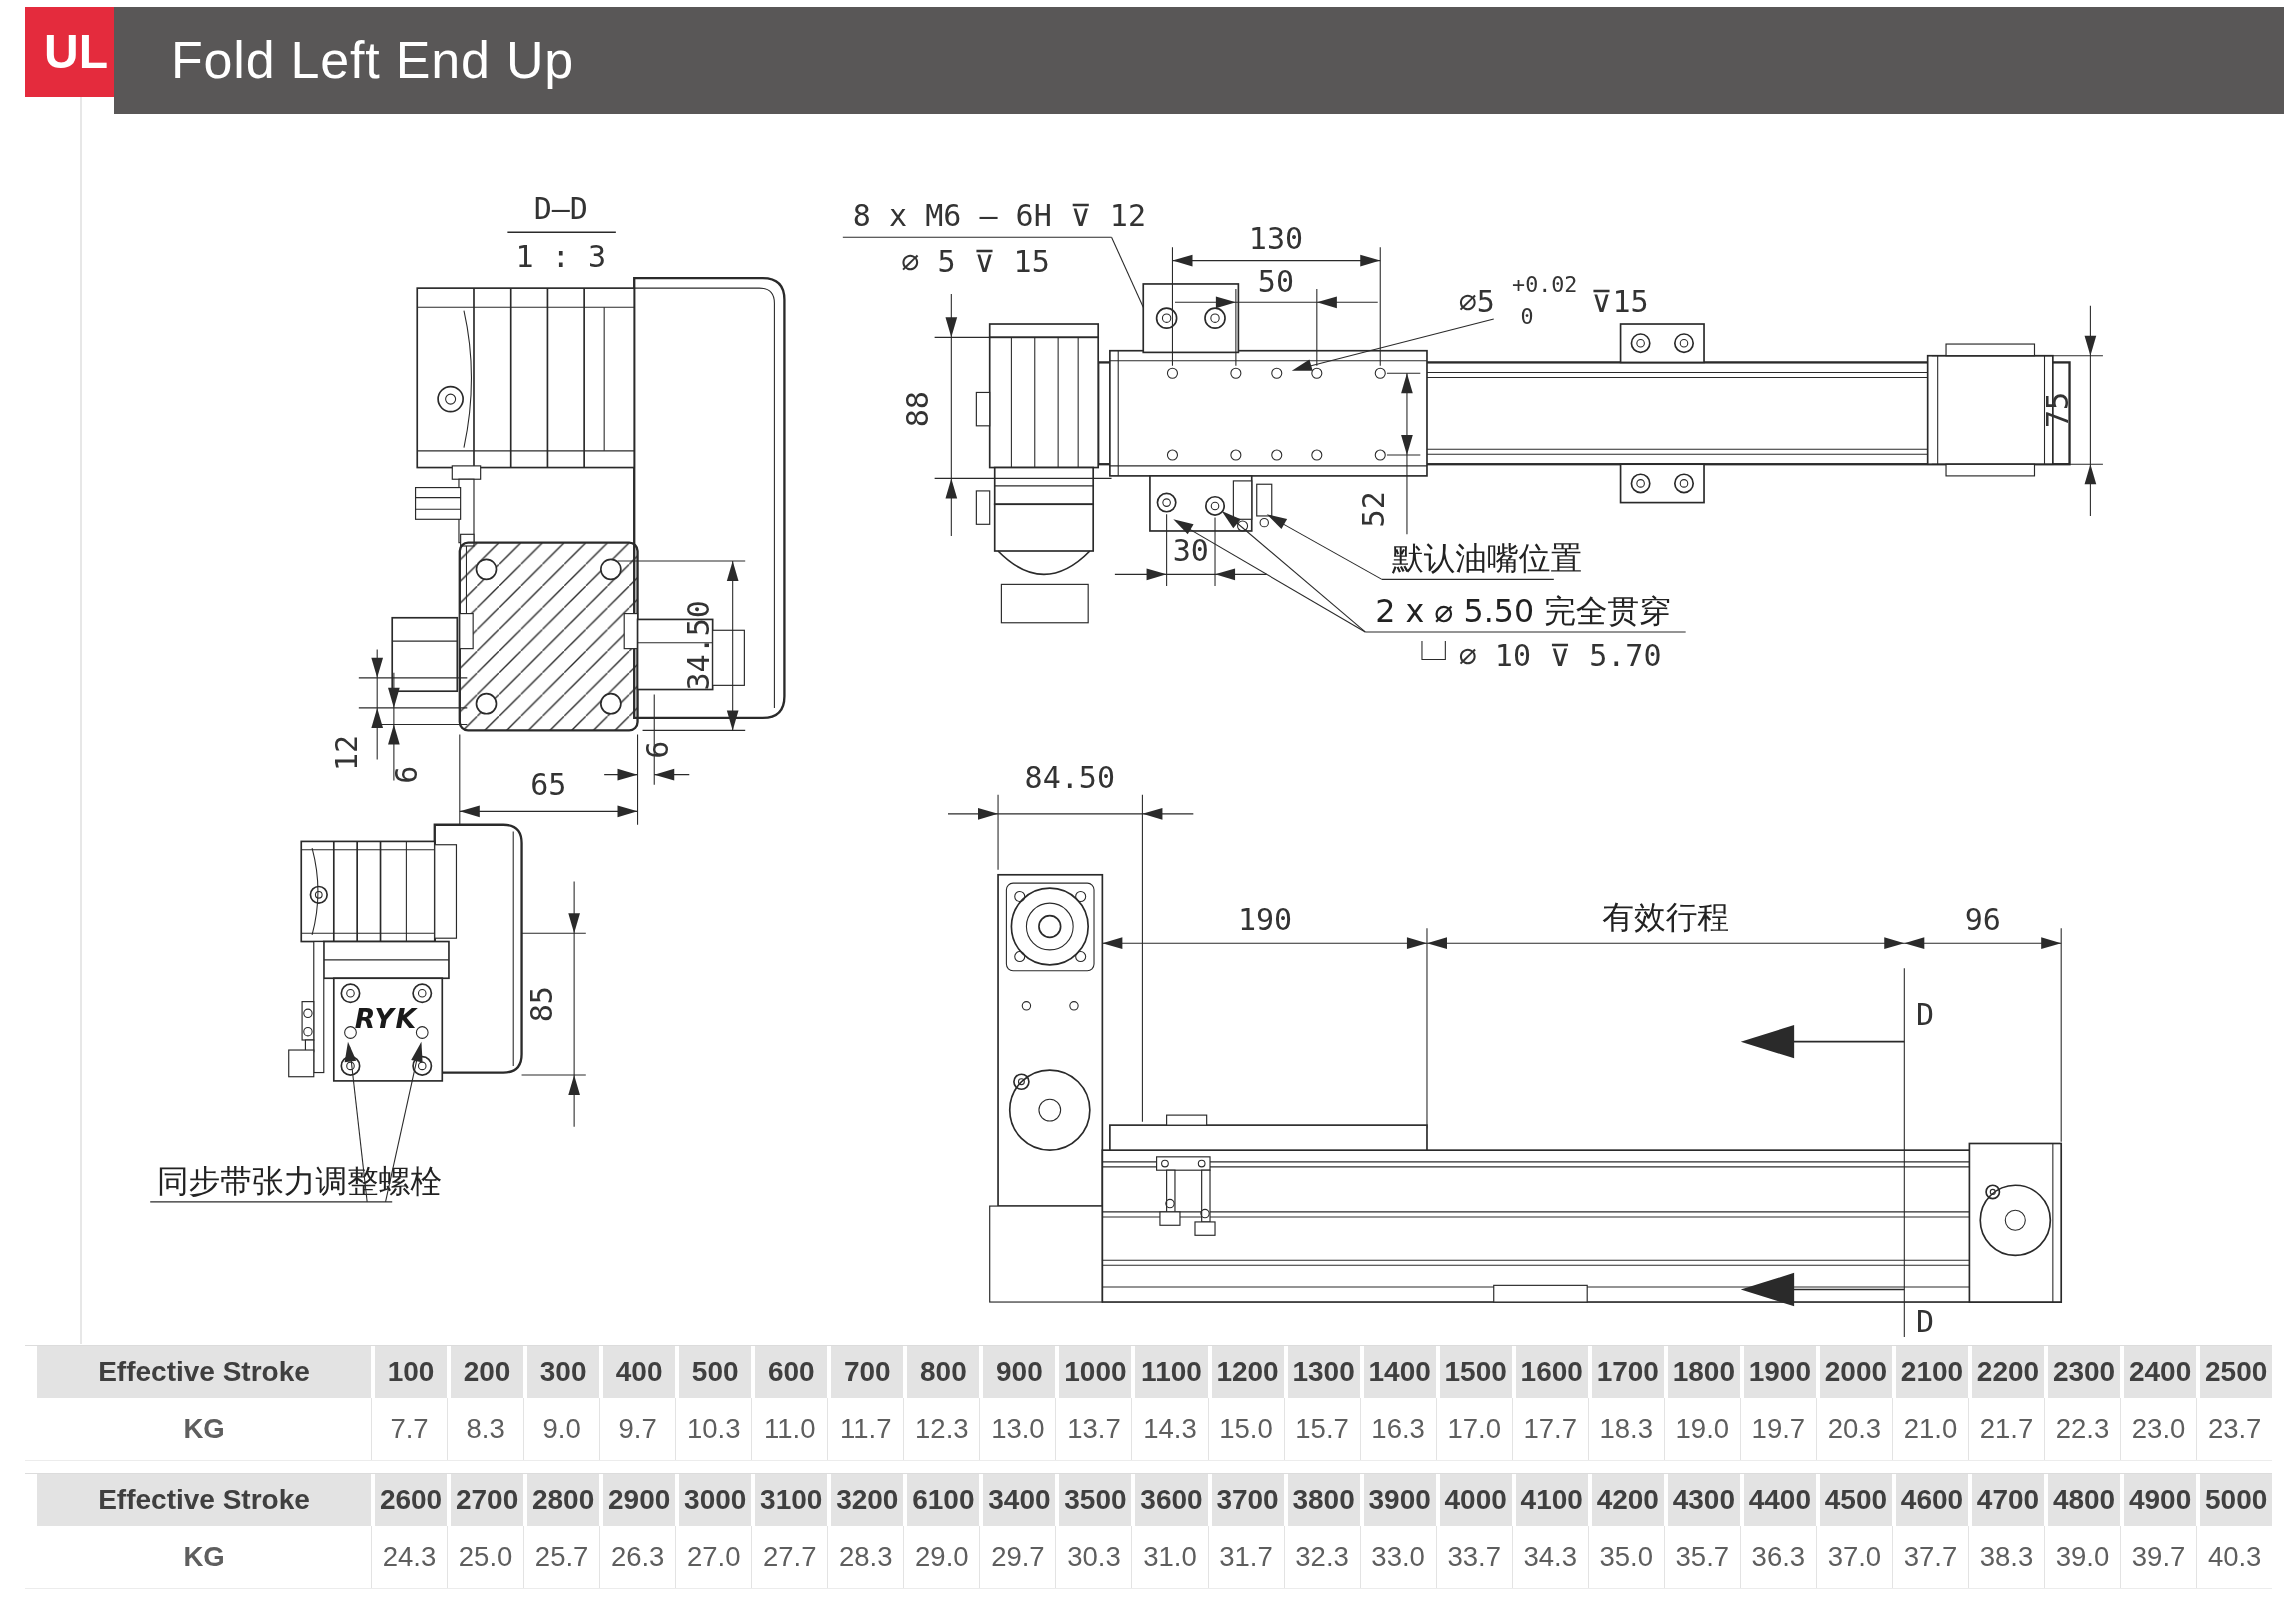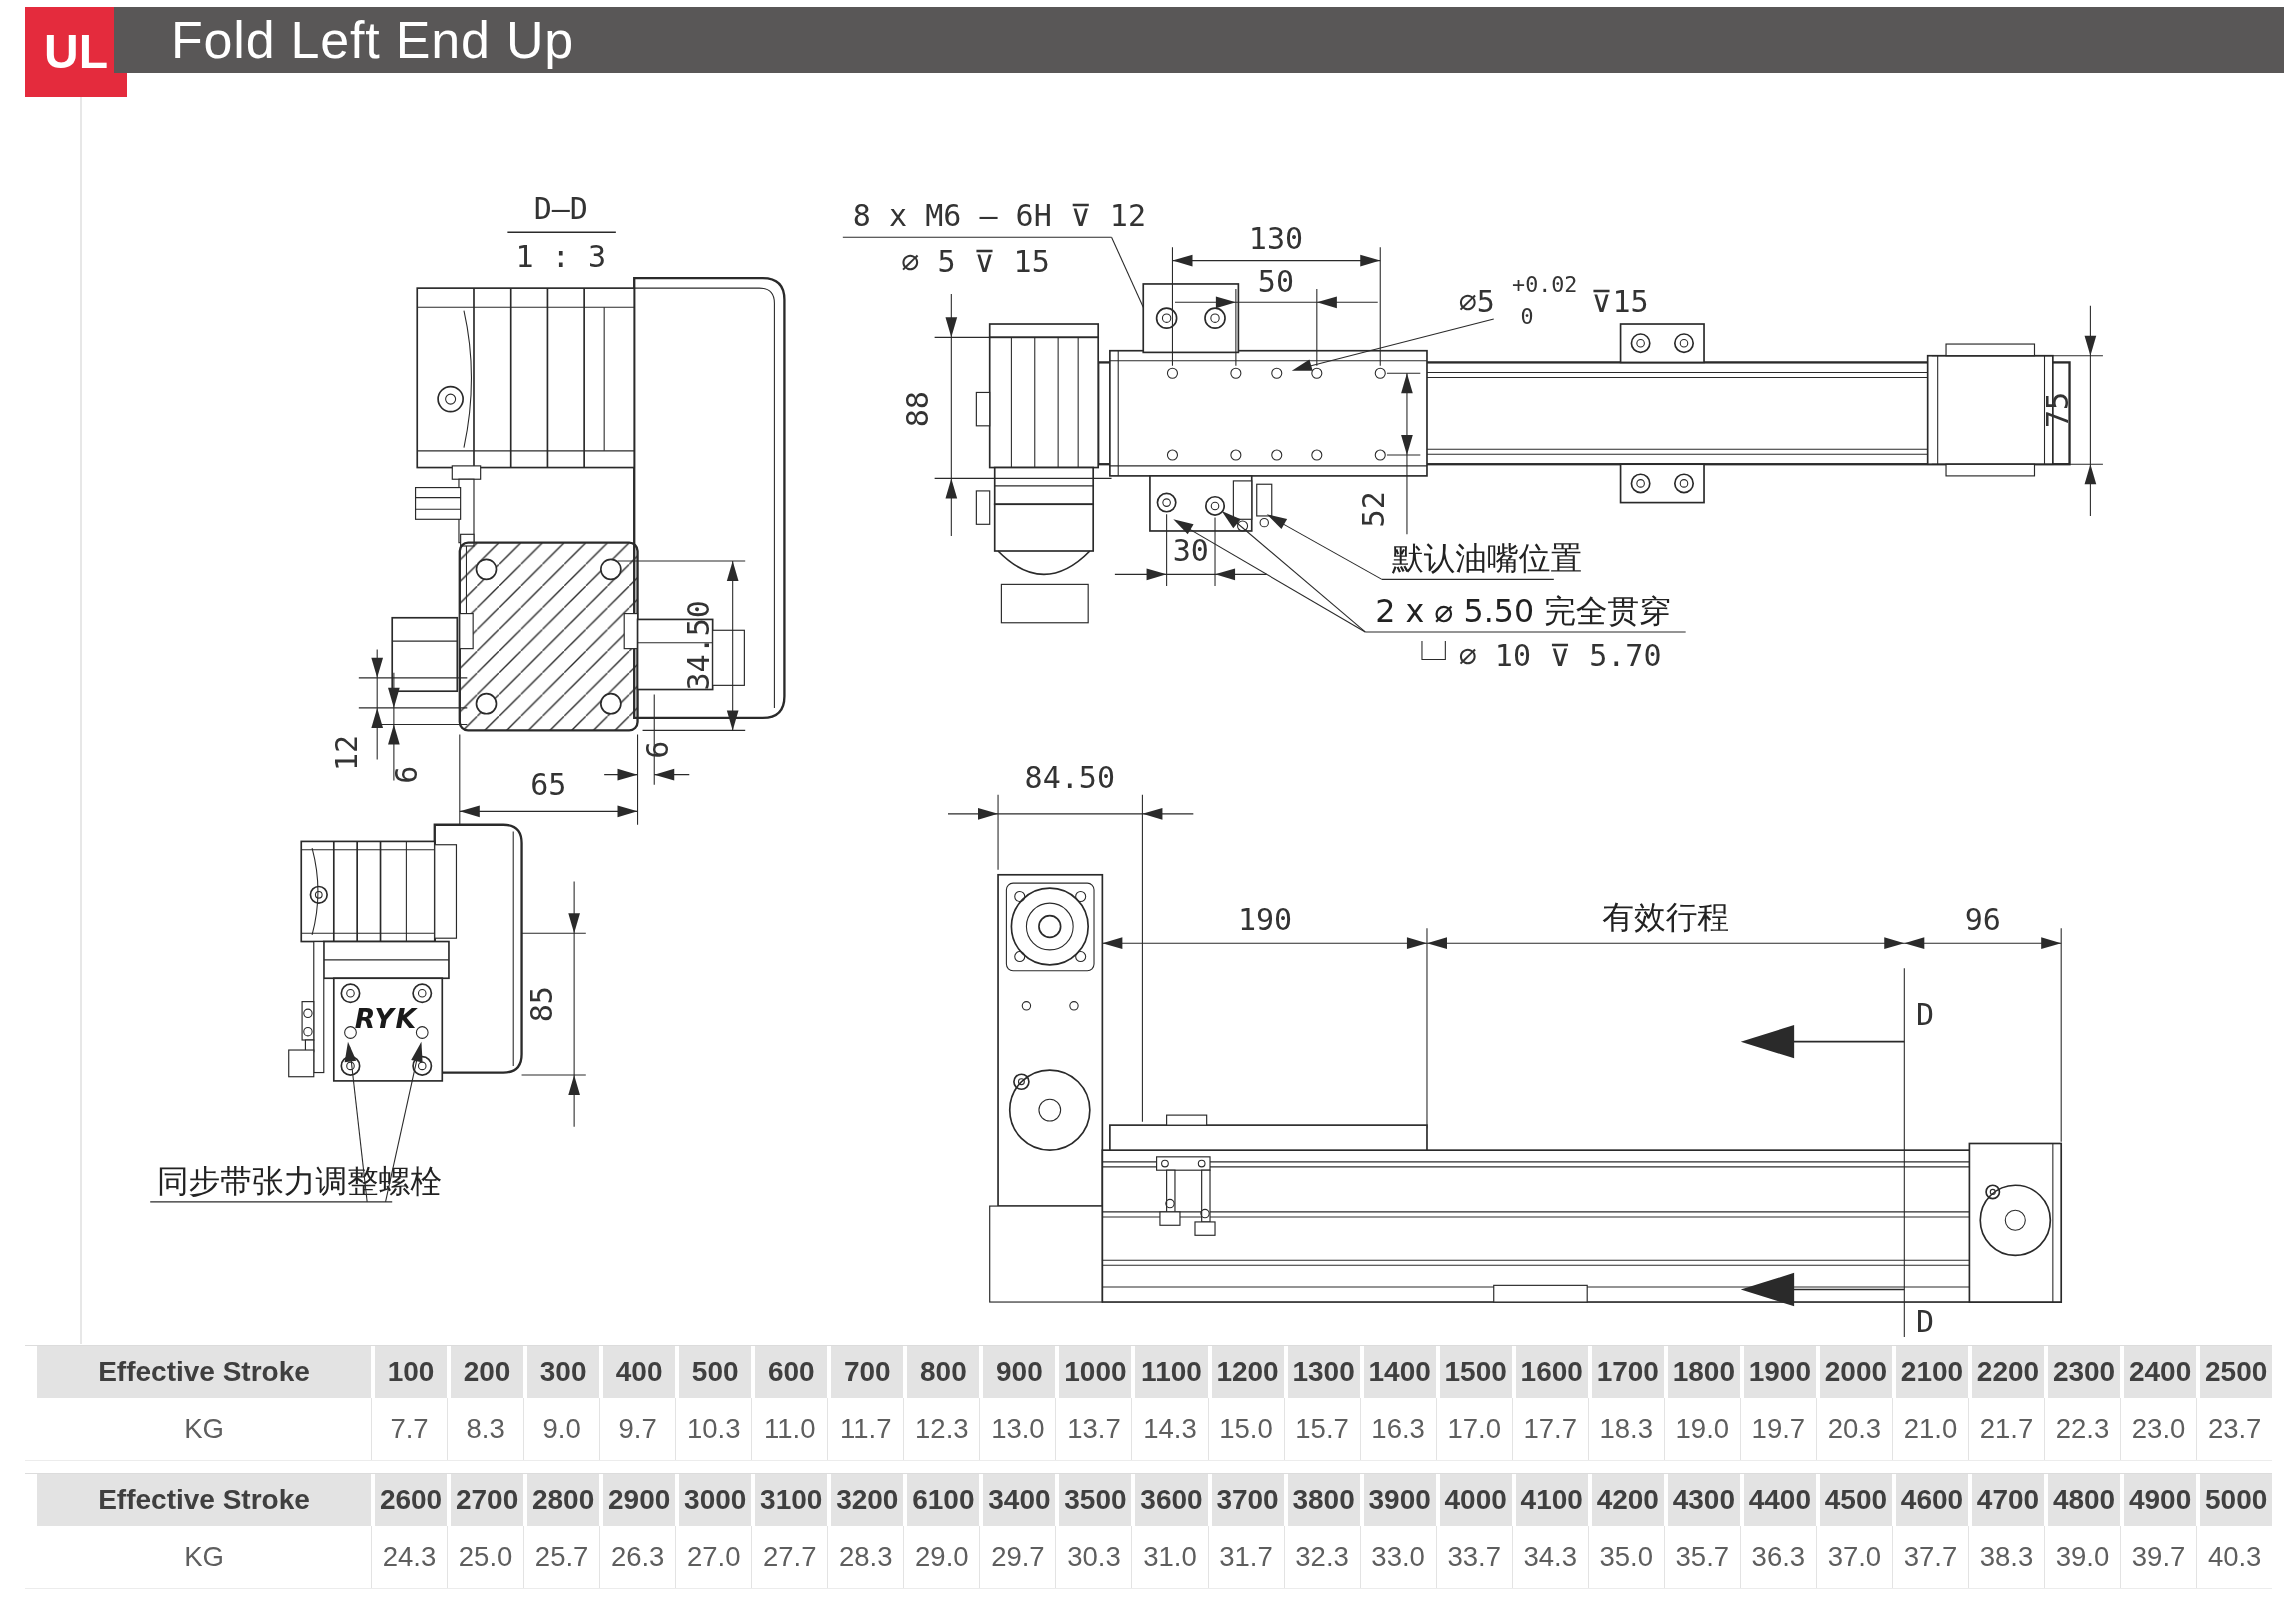--- a/index.html
+++ b/index.html
@@ -1,39 +1,39 @@
 <!DOCTYPE html>
 <html style="font-size:13.4px"><head>
 <meta charset="utf-8">
 <style>
   html,body{margin:0;padding:0;background:#fff;}
   body{width:2284px;height:1620px;position:relative;font-family:"Liberation Sans",sans-serif;overflow:hidden;}
   
   .hdr-badge{position:absolute;left:25px;top:6.7px;width:102px;height:90px;background:#e42b3d;
     display:flex;align-items:center;justify-content:center;color:#fff;font-size:48px;font-weight:bold;}
-  .hdr-bar{position:absolute;left:114px;top:6.7px;right:0;height:66px;background:#595757;
+  .hdr-bar{position:absolute;left:114px;top:6.7px;right:0;height:107px;background:#595757;
     display:flex;align-items:center;color:#fff;font-size:52px;padding-left:57px;letter-spacing:0.8px;}
   .edge-l{position:absolute;left:80px;top:97px;width:1.7px;height:1247px;background:#e7e7e7;}
   
   svg.draw{position:absolute;left:0;top:0;}
   .ln{stroke:#2a2a2a;stroke-width:2;fill:none;}
   .ln3{stroke:#2a2a2a;stroke-width:2.8;fill:none;}
   .ln1{stroke:#2a2a2a;stroke-width:1.3;fill:none;}
   .wf{fill:#fff;stroke:#2a2a2a;stroke-width:2;}
   .wf1{fill:#fff;stroke:#2a2a2a;stroke-width:1.4;}
   .fl{fill:#2a2a2a;stroke:none;}
   text.dim{font-family:"DejaVu Sans Mono",monospace;font-size:36px;fill:#333;}
   text.dimS{font-family:"DejaVu Sans Mono",monospace;font-size:26px;fill:#333;}
   text.cn{font-family:"DejaVu Sans",sans-serif;font-size:38px;fill:#222;}
   text.logo{font-family:"DejaVu Sans",sans-serif;font-size:32px;font-weight:bold;font-style:italic;fill:#1a1a1a;letter-spacing:2px;}
   
   .tbl{position:absolute;left:25px;top:1345px;width:2235px;}
   .trow{display:flex;width:100%;padding-left:12px;}
   .trow.hd{background:transparent;border-top:1.7px solid #dcdcdc;}
-  .tlabel{width:334px;flex:0 0 334px;display:flex;align-items:center;justify-content:center;}
+  .tlabel{width:334px;flex:0 0 334px;display:flex;align-items:center;justify-content:center;font-weight:bold;}
   .tcells{flex:1;display:flex;}
   .tcell{flex:1;display:flex;align-items:center;justify-content:center;}
   .hd .tlabel,.hd .tcell{background:#e3e3e3;height:52px;font-weight:bold;font-size:28px;color:#3f3f3f;}
   .hd .tcell{border-left:4.2px solid #fff;}
   .vl .tlabel,.vl .tcell{background:#fff;height:62px;font-size:27.5px;color:#5e5e5e;}
   .vl .tcell{border-left:0.8px solid #e3e3e3;}
   .vl{border-bottom:1.7px solid #ececec;}
   .gap{height:11.7px;}
 </style>
 </head>

